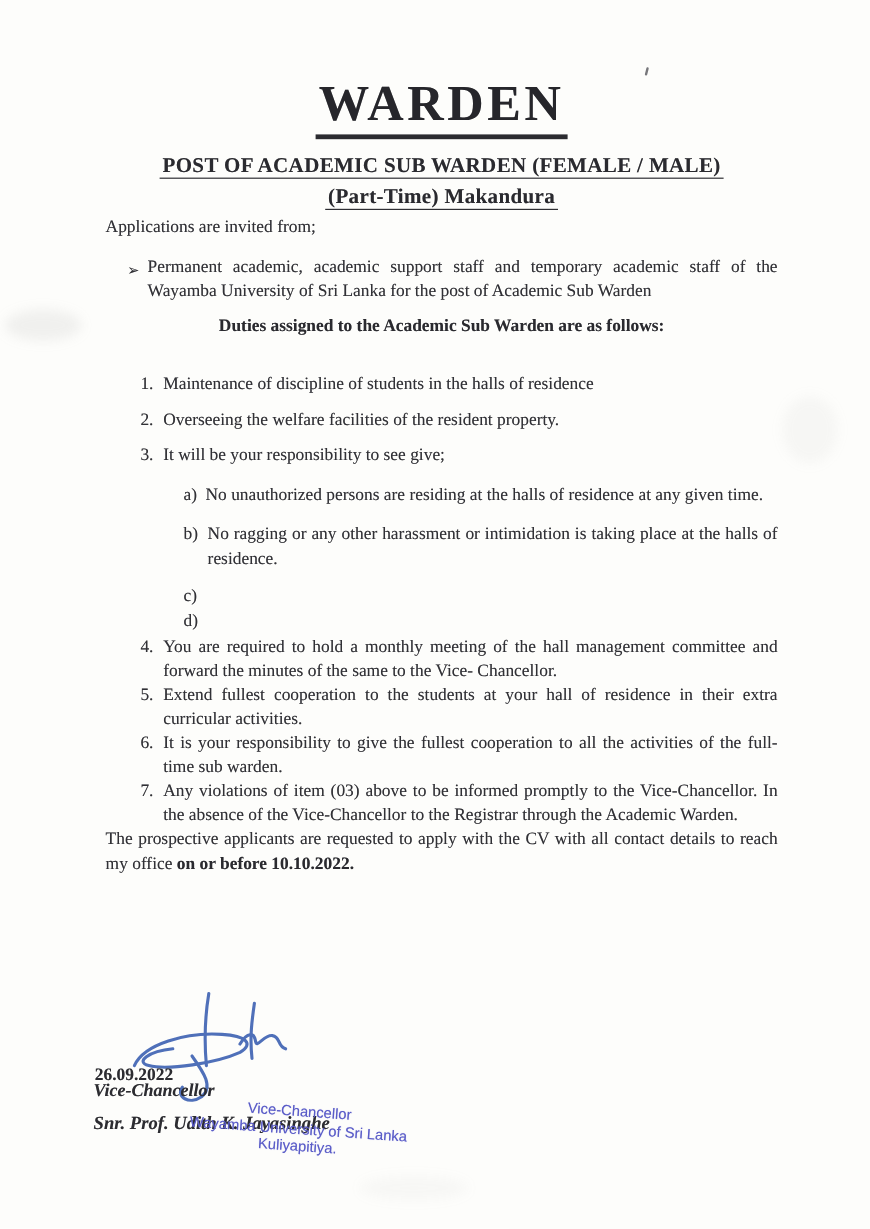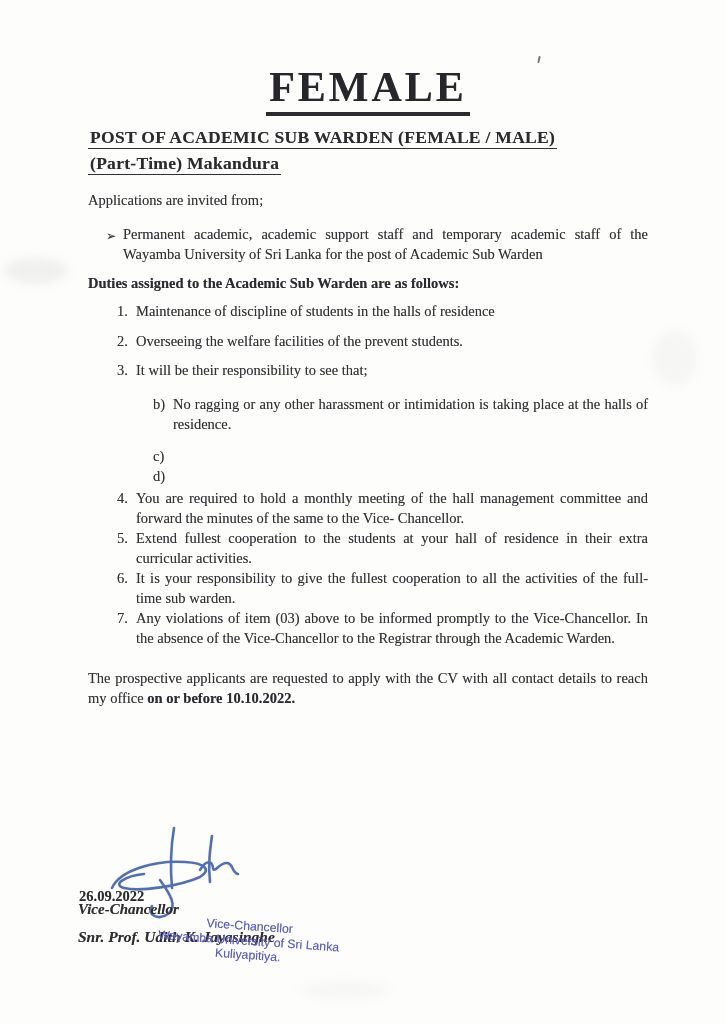--- a/index.html
+++ b/index.html
@@ -9,21 +9,21 @@
     background:#fdfdfb;
     font-family:"Liberation Serif","DejaVu Serif",serif;
     color:#313136;
     text-shadow:0 0 .5px rgba(50,50,55,.45);
   }
   .content{padding:64px 77px 0 88px;}
   
   .title{margin:0 0 14px;text-align:center;font-size:42px;line-height:46px;
          font-weight:bold;letter-spacing:3px;color:#26262b;}
   .title .u{border-bottom:4px solid #2b2b30;padding:0 3px 2px;}
-  .subtitle{margin:0 0 14px;text-align:left;font-size:17.5px;line-height:26px;
+  .subtitle{margin:0 0 3px;text-align:center;font-size:17.5px;line-height:26px;
             font-weight:bold;letter-spacing:.3px;color:#2a2a2f;}
   .subtitle .u{border-bottom:1.8px solid #2e2e33;padding:0 2px 1px;}
   
   .p{margin:0 0 13px;font-size:14.5px;line-height:20.5px;}
   .just{text-align:justify;}
   .bold{font-weight:bold;color:#2a2a2f;}
   
   .bullet-row{display:flex;margin:0 0 8px;padding-left:18px;font-size:14.5px;line-height:20.5px;}
   .bullet-row .mk{width:17px;flex:0 0 17px;font-size:12px;padding-top:2px;}
   .bullet-row .tx{flex:1;text-align:justify;}
@@ -36,21 +36,21 @@
   
   .sublist{margin:13px 0 1px;}
   .sli{display:flex;font-size:14.5px;line-height:20.5px;padding-left:65px;}
   .sli .mk{width:20px;flex:0 0 20px;}
   .sli .tx{flex:1;text-align:justify;}
   .sli.gap12{margin-bottom:12px;}
   .sli.gap11{margin-bottom:11px;}
   .sli.nohang{display:block;text-align:justify;}
   .sli.nohang .mk{display:inline;padding-right:7px;}
   .sli.nohang .tx{display:inline;}
-  .closing{margin-top:20px;}
+  .closing{margin-top:0;}
   
   .sig-name{position:absolute;left:78px;top:928px;font-size:15.5px;font-weight:bold;
             font-style:italic;color:#2c2c31;}
   .sig-title{position:absolute;left:78px;top:901px;font-size:15px;font-weight:bold;
              font-style:italic;color:#2c2c31;}
   .sig-date{position:absolute;left:79px;top:888px;font-size:14.5px;font-weight:bold;color:#2c2c31;}
   .stamp{position:absolute;left:148px;top:912px;width:205px;
          transform:rotate(4deg);transform-origin:left top;
          font-family:"Liberation Sans","DejaVu Sans",sans-serif;
          font-size:12.3px;line-height:14.5px;text-align:center;
@@ -65,51 +65,54 @@
   .sm2{left:652px;top:330px;width:46px;height:56px;background:rgba(150,150,152,.07);}
   .sm3{left:300px;top:980px;width:90px;height:20px;background:rgba(150,150,152,.06);}
 </style>
 </head>
 <body>
 
 <div class="doc">
 
   <div class="content">
 
-    <h1 class="title"><span class="u">FEMALE</span></h1>
+    <h1 class="title"><span class="u">WARDEN</span></h1>
 
     <h2 class="subtitle">
       <span class="u">POST OF ACADEMIC SUB WARDEN (FEMALE / MALE)</span><br>
       <span class="u">(Part-Time) Makandura</span>
     </h2>
 
     <p class="p">Applications are invited from;</p>
 
     <div class="bullet-row">
       <span class="mk">➢</span>
       <span class="tx">Permanent academic, academic support staff and temporary academic staff of the Wayamba University of Sri Lanka for the post of Academic Sub Warden</span>
     </div>
 
 
-    <p class="p bold" style="margin-bottom:8px;">Duties assigned to the Academic Sub Warden are as follows:</p>
+    <p class="p bold" style="margin-bottom:28px;text-align:center;">Duties assigned to the Academic Sub Warden are as follows:</p>
 
     <div class="li gap">
       <span class="mk">1.</span>
       <span class="tx">Maintenance of discipline of students in the halls of residence</span>
     </div>
     <div class="li gap">
       <span class="mk">2.</span>
-      <span class="tx">Overseeing the welfare facilities of the prevent students.</span>
+      <span class="tx">Overseeing the welfare facilities of the resident property.</span>
     </div>
     <div class="li">
       <span class="mk">3.</span>
-      <span class="tx">It will be their responsibility to see that;</span>
+      <span class="tx">It will be your responsibility to see give;</span>
     </div>
 
     <div class="sublist">
+      <div class="sli nohang gap12">
+        <span class="mk">a)</span><span class="tx">No unauthorized persons are residing at the halls of residence at any given time.</span>
+      </div>
       <div class="sli gap11">
         <span class="mk">b)</span>
         <span class="tx">No ragging or any other harassment or intimidation is taking place at the halls of residence.</span>
       </div>
       <div class="sli">
         <span class="mk">c)</span>
       </div>
       <div class="sli">
         <span class="mk">d)</span>
       </div>

